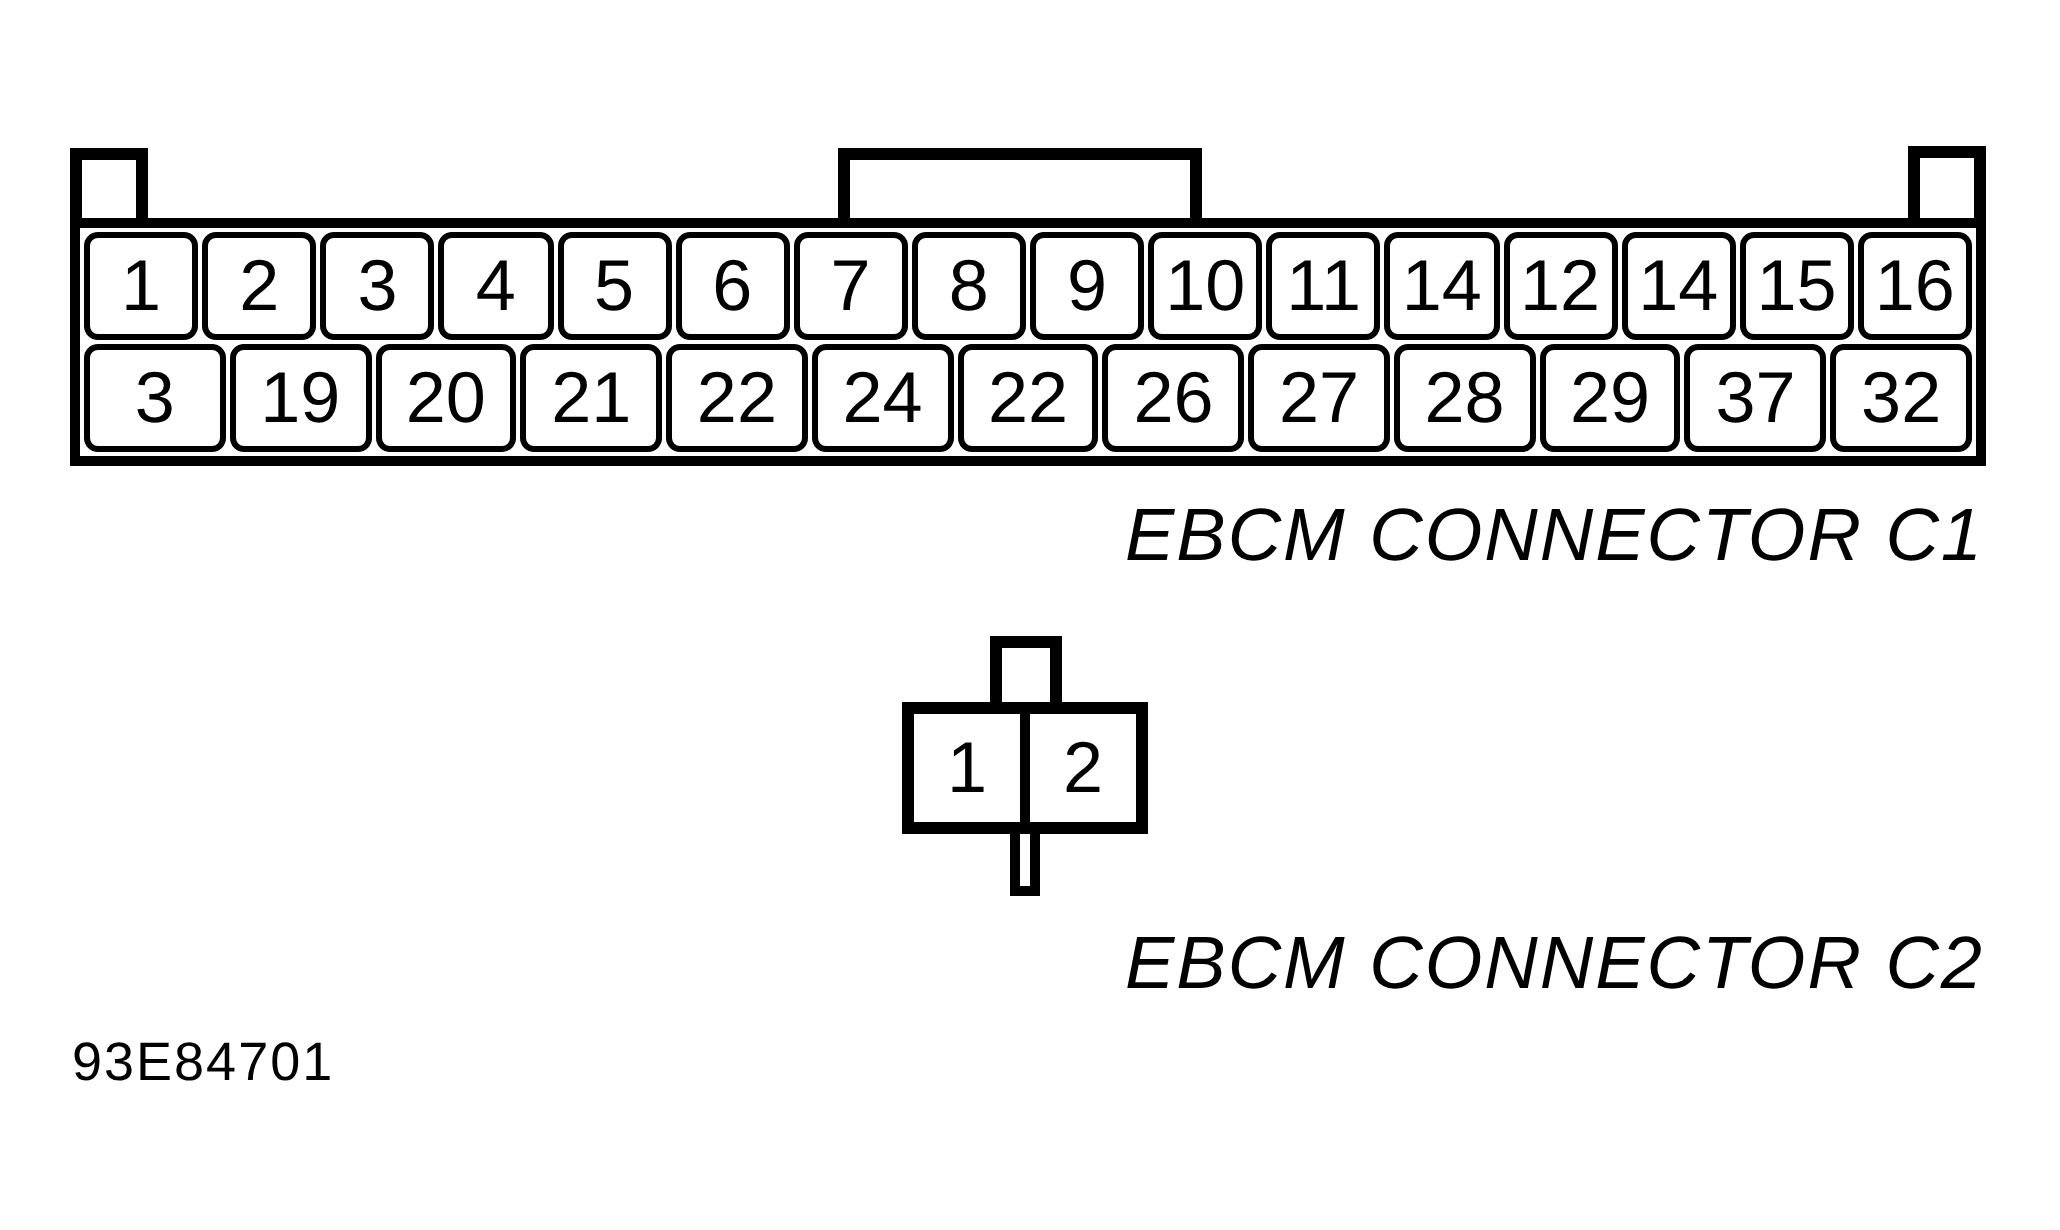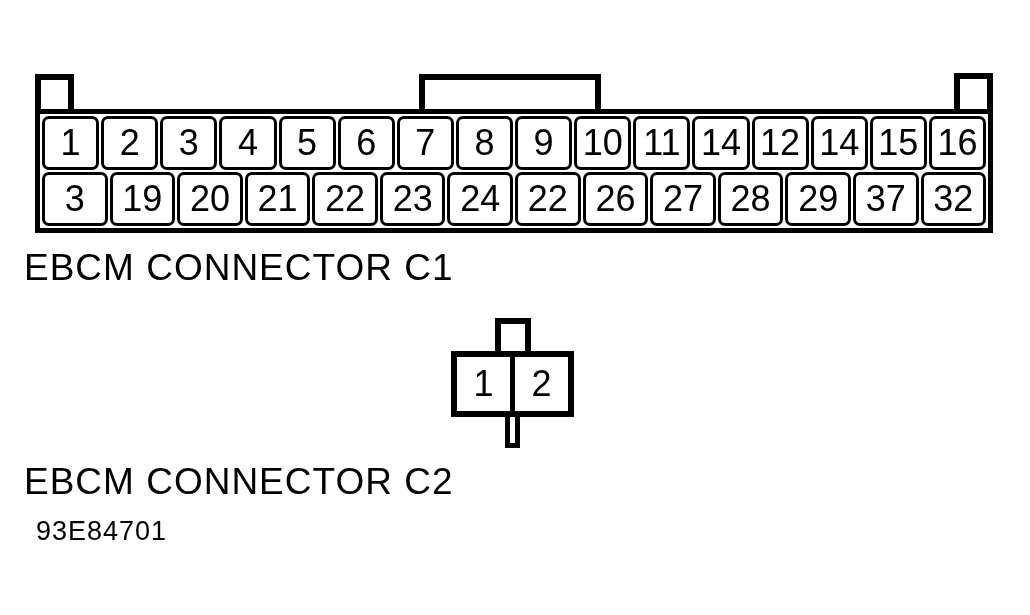--- a/index.html
+++ b/index.html
@@ -44,25 +44,26 @@
     border:3px solid #000;
     border-radius:7px;
     display:flex; align-items:center; justify-content:center;
     font-size:36px;
     background:#fff;
     box-sizing:border-box;
   }
 
   
   .connector-label {
-    position:absolute; left:24px; width:958px;
-    text-align:left;
+    position:absolute; left:34px; width:958px;
+    text-align:right;
     font-size:37px;
     letter-spacing:1px;
     white-space:nowrap;
+    font-style:italic;
   }
   #c1-label { top:247px; }
   #c2-label { top:461px; }
 
   
   #c2-tab {
     position:absolute; left:495px; top:318px;
     width:36px; height:40px;
     background:#fff; border:6px solid #000;
     box-sizing:border-box; z-index:1;
@@ -124,21 +125,20 @@
           <div class="c1-cell">14</div>
           <div class="c1-cell">15</div>
           <div class="c1-cell">16</div>
         </div>
       <div class="c1-row">
           <div class="c1-cell">3</div>
           <div class="c1-cell">19</div>
           <div class="c1-cell">20</div>
           <div class="c1-cell">21</div>
           <div class="c1-cell">22</div>
-          <div class="c1-cell">23</div>
           <div class="c1-cell">24</div>
           <div class="c1-cell">22</div>
           <div class="c1-cell">26</div>
           <div class="c1-cell">27</div>
           <div class="c1-cell">28</div>
           <div class="c1-cell">29</div>
           <div class="c1-cell">37</div>
           <div class="c1-cell">32</div>
         </div>
     </div>

